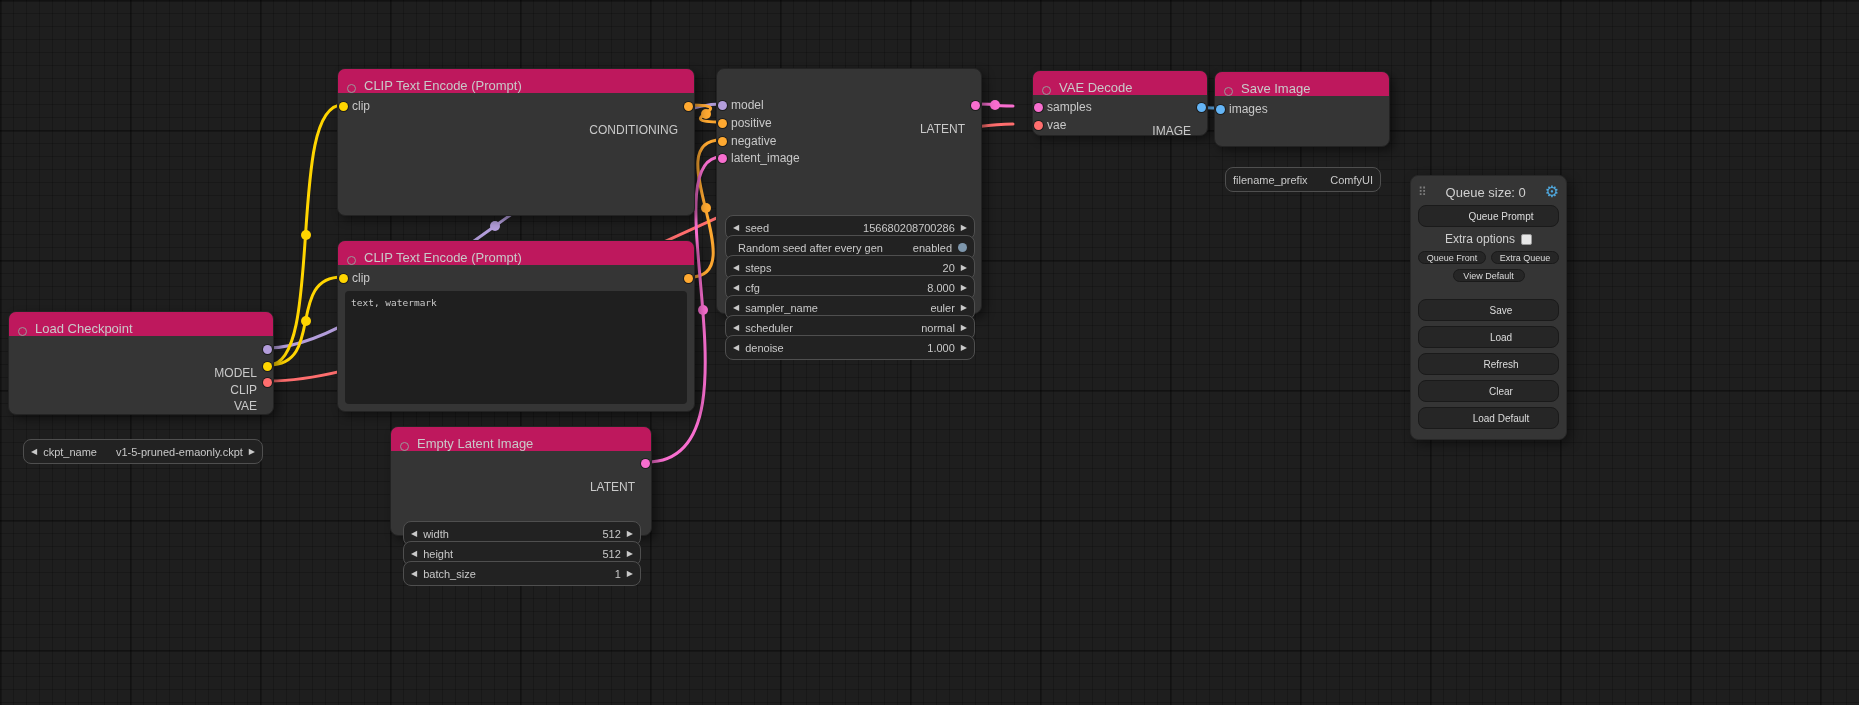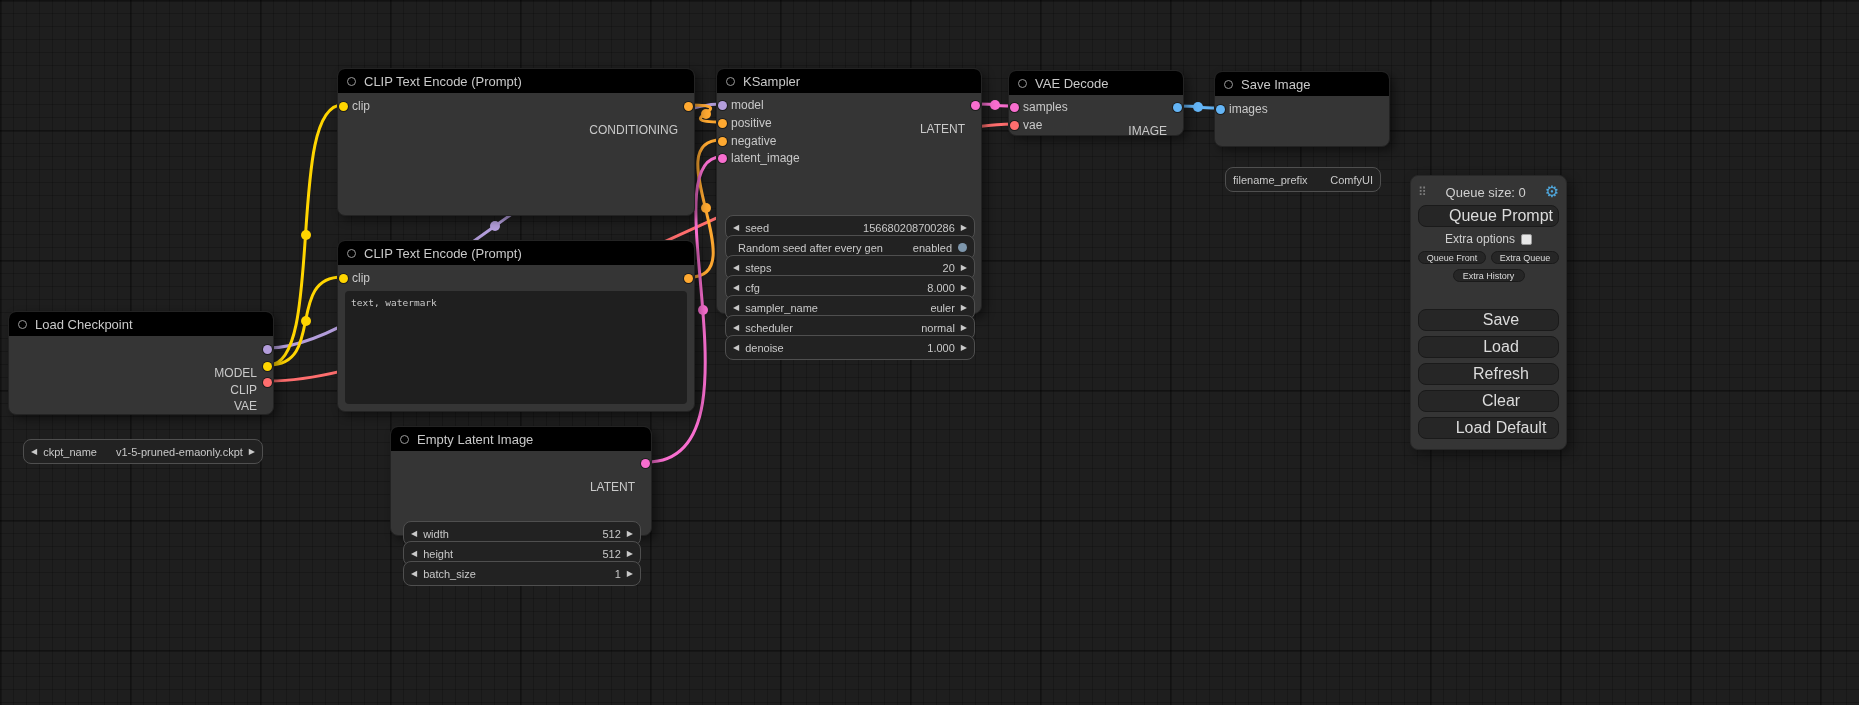--- a/index.html
+++ b/index.html
@@ -19,22 +19,22 @@
     background-size:13px 13px, 13px 13px, 130px 130px, 130px 130px;
   }
   .wires { position:absolute; left:0; top:0; z-index:1; }
   .wires path { fill:none; stroke-width:3; stroke-linecap:round; }
 
   .node {
     position:absolute; background:#353535; border:1px solid #232323;
     border-radius:8px; box-shadow:4px 4px 10px rgba(0,0,0,0.45); z-index:2;
   }
   .ntitle {
-    height:24px; background:#000000; border-radius:7px 7px 0 0;
-    display:flex; align-items:center; gap:8px; padding:0 9px;
+    height:24px; background:#be185d; border-radius:7px 7px 0 0;
+    display:flex; align-items:flex-end; gap:8px; padding:0 9px;
     color:#c9c9c9; font-size:13px; white-space:nowrap;
   }
   .cdot { width:9px; height:9px; border:1.5px solid #9a9a9a; border-radius:50%; flex:0 0 auto; }
   .port {
     position:absolute; width:9px; height:9px; border-radius:50%;
     box-shadow:0 0 0 1px rgba(0,0,0,0.45); z-index:3;
   }
   .slabel {
     position:absolute; font-size:12px; line-height:14px; color:#c9c9c9; white-space:nowrap;
   }
@@ -61,29 +61,29 @@
     padding:8px 7px 10px; display:flex; flex-direction:column; gap:5px;
   }
   .menu-header { display:flex; align-items:center; color:#cfcfcf; font-size:13px; }
   .drag-handle { color:#7d7d7d; font-size:12px; cursor:grab; }
   .queue-size { flex:1; text-align:center; }
   .gear { font-size:16px; cursor:pointer; line-height:1; }
   .menu-btn {
     background:#262626; border:1px solid #1a1a1a; border-radius:8px;
     color:#dcdcdc; cursor:pointer; font-family:inherit;
   }
-  .menu-btn.big { height:22px; font-size:16px;padding-left:25px; }
+  .menu-btn.big { height:22px; font-size:10px;padding-left:25px; }
   .menu-btn.small { height:13px; font-size:9px; border-radius:7px; flex:1; }
   .small-row { display:flex; gap:5px; }
   .small-row.center { justify-content:center; }
   .menu-btn.vh { flex:0 0 auto; width:72px; }
   .extra-row { display:flex; align-items:center; justify-content:center; gap:6px;
     color:#cfcfcf; font-size:12px; height:14px; }
   .checkbox { width:11px; height:11px; background:#e8e8e8; border:1px solid #9a9a9a; border-radius:2px; }
-  .gap-top { margin-top:22px; }
+  .gap-top { margin-top:12px; }
 </style>
 </head>
 <body>
 
 <div class="canvas">
 
   <svg class="wires" width="1859" height="705">
     <path d="M269,348 C381,348 609,104 721,104" stroke="#B39DDB"></path>
     <path d="M269,365 C325,365 286,105 342,105" stroke="#FFD500"></path>
     <path d="M269,365 C325,365 286,277 342,277" stroke="#FFD500"></path>
@@ -141,24 +141,20 @@
       <span>CLIP Text Encode (Prompt)</span>
     </div>
     <span class="slabel" style="left:14px;top:30px">clip</span>
     <span class="slabel r" style="right:16px;top:30px">CONDITIONING</span>
     <span class="port" style="left: 1px; top: 32.5px; background-color: rgb(255, 213, 0);"></span>
     <span class="port" style="right: 1px; top: 32.5px; background-color: rgb(255, 169, 49);"></span>
     <div class="prompt">text, watermark</div>
   </div>
 
   <div class="node" style="left:716px;top:68px;width:266px;height:246px">
-    <div class="ntitle">
-      <span class="cdot"></span>
-      <span>KSampler</span>
-    </div>
     <span class="slabel" style="left:14px;top:29px">model</span>
     <span class="slabel" style="left:14px;top:47px">positive</span>
     <span class="slabel" style="left:14px;top:65px">negative</span>
     <span class="slabel" style="left:14px;top:82px">latent_image</span>
     <span class="slabel r" style="right:16px;top:29px">LATENT</span>
     <span class="port" style="left: 1px; top: 31.5px; background-color: rgb(179, 157, 219);"></span>
     <span class="port" style="left: 1px; top: 49.5px; background-color: rgb(255, 169, 49);"></span>
     <span class="port" style="left: 1px; top: 67.5px; background-color: rgb(255, 169, 49);"></span>
     <span class="port" style="left: 1px; top: 84.5px; background-color: rgb(248, 110, 207);"></span>
     <span class="port" style="right: 1px; top: 31.5px; background-color: rgb(248, 110, 207);"></span>
@@ -206,21 +202,21 @@
     </div>
     <div class="widget" style="left:8px;top:218px;width:250px">
       <span class="arrow">◀</span>
       <span>denoise</span>
       <span class="spacer"></span>
       <span>1.000</span>
       <span class="arrow">▶</span>
     </div>
   </div>
 
-  <div class="node" style="left:1008px;top:70px;width:176px;height:66px">
+  <div class="node" style="left:1032px;top:70px;width:176px;height:66px">
     <div class="ntitle">
       <span class="cdot"></span>
       <span>VAE Decode</span>
     </div>
     <span class="slabel" style="left:14px;top:29px">samples</span>
     <span class="slabel" style="left:14px;top:47px">vae</span>
     <span class="slabel r" style="right:16px;top:29px">IMAGE</span>
     <span class="port" style="left: 1px; top: 31.5px; background-color: rgb(248, 110, 207);"></span>
     <span class="port" style="left: 1px; top: 49.5px; background-color: rgb(255, 110, 110);"></span>
     <span class="port" style="right: 1px; top: 31.5px; background-color: rgb(100, 181, 246);"></span>
@@ -279,21 +275,21 @@
     <button class="menu-btn big">Queue Prompt</button>
     <div class="extra-row">
       <span>Extra options</span>
       <span class="checkbox"></span>
     </div>
     <div class="small-row">
       <button class="menu-btn small">Queue Front</button>
       <button class="menu-btn small">Extra Queue</button>
     </div>
     <div class="small-row center">
-      <button class="menu-btn small vh">Extra History</button>
+      <button class="menu-btn small vh">View Default</button>
     </div>
     <button class="menu-btn big gap-top">Save</button>
     <button class="menu-btn big">Load</button>
     <button class="menu-btn big">Refresh</button>
     <button class="menu-btn big">Clear</button>
     <button class="menu-btn big">Load Default</button>
   </div>
 
 </div>
 

